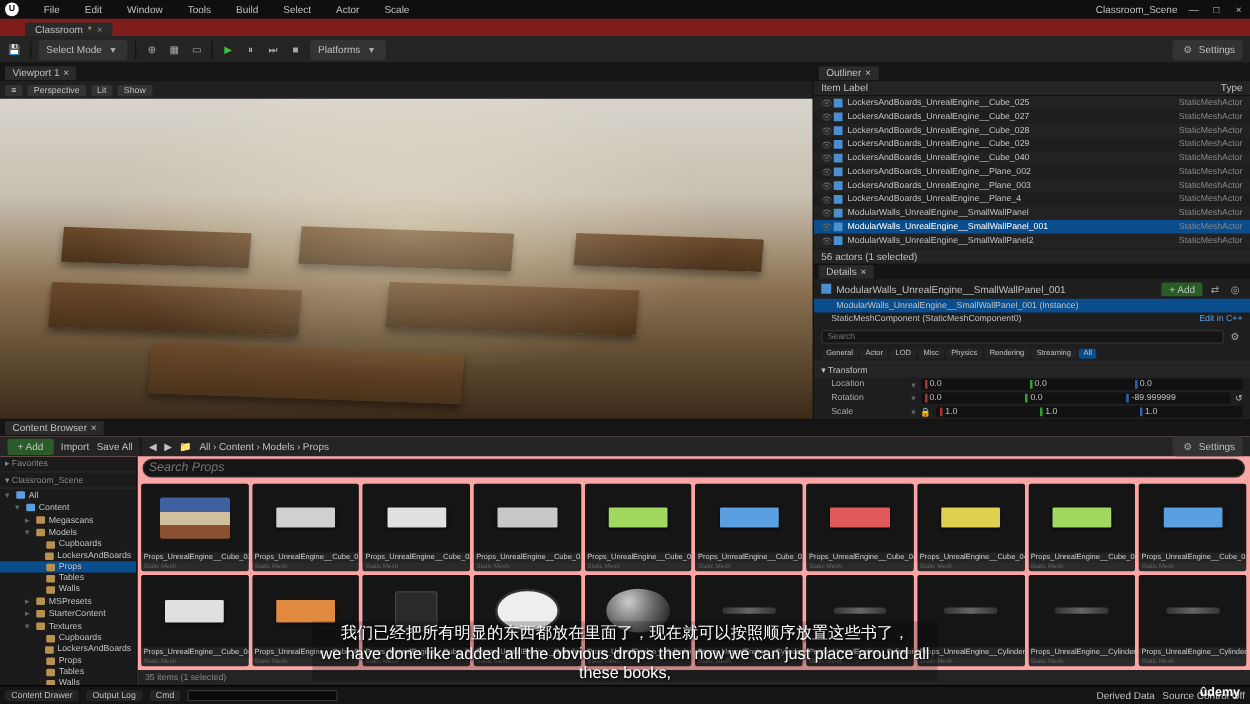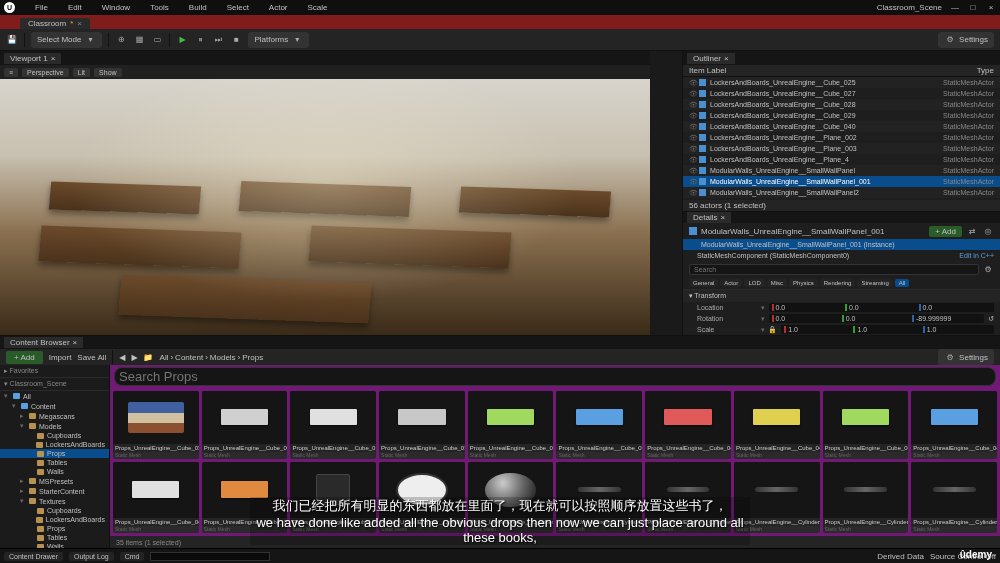--- a/index.html
+++ b/index.html
@@ -25,21 +25,21 @@
 
 .main { display: flex; height: 284px; }
 .viewport-area { width: 650px; display: flex; flex-direction: column; background: #1a1a1a; }
 .vp-tab { height: 14px; background: #151515; display: flex; align-items: center; padding: 0 4px; }
 .vp-toolbar { height: 14px; background: #202020; display: flex; align-items: center; padding: 0 4px; gap: 4px; }
 .vp-pill { background: #333; padding: 1px 5px; border-radius: 2px; cursor: pointer; font-size: 7px; }
 .viewport { flex: 1; background: linear-gradient(180deg, #d8d4cc 0%, #c8c0b0 30%, #8a7050 60%, #3a2a18 100%); position: relative; overflow: hidden; }
 .viewport::after { content:""; position:absolute; inset:0; background: radial-gradient(ellipse at 50% 40%, rgba(255,248,220,0.35), transparent 55%); }
 .desk { position: absolute; background: linear-gradient(180deg, #6b4a2a, #4a321c); transform: skew(-5deg, 2deg); box-shadow: 0 4px 6px rgba(0,0,0,0.4); }
 
-.right-col { flex: 1; display: flex; flex-direction: column; background: #1e1e1e; border-left: 1px solid #111; margin-left: 32px; }
+.right-col { flex: 1; display: flex; flex-direction: column; background: #1e1e1e; border-left: 1px solid #111; }
 .panel-tab { height: 14px; background: #151515; display: flex; align-items: center; padding: 0 4px; }
 .ptab { background: #2a2a2a; padding: 1px 6px; display: flex; gap: 3px; align-items: center; }
 .outliner-head { height: 12px; background: #242424; display: flex; padding: 0 6px; align-items: center; justify-content: space-between; border-bottom: 1px solid #111; }
 .outliner-list { flex: 1; overflow: hidden; background: #1e1e1e; }
 .ol-row { display: flex; padding: 0 6px; height: 11px; align-items: center; font-size: 7px; }
 .ol-row:nth-child(odd) { background: #222; }
 .ol-row.sel { background: #0a4d8c; color: #fff; }
 .ol-row .cube { width: 7px; height: 7px; background: #4a90d0; margin-right: 4px; }
 .ol-row .type { margin-left: auto; color: #888; }
 .ol-foot { height: 11px; background: #242424; padding: 0 6px; display: flex; align-items: center; }
@@ -57,38 +57,38 @@
 .cat.active { background: #0a4d8c; }
 .det-section { border-top: 1px solid #2a2a2a; }
 .det-sec-h { padding: 2px 6px; background: #242424; font-size: 7px; cursor: pointer; }
 .det-row { display: flex; padding: 1px 6px 1px 14px; align-items: center; font-size: 7px; gap: 4px; }
 .det-row .lbl { width: 60px; color: #aaa; }
 .numf { flex: 1; background: #111; padding: 1px 3px; border-radius: 2px; display:flex; gap:1px;}
 .numf span { flex:1; text-align:left; padding-left:2px;}
 .vecx { border-left:2px solid #b03030;} .vecy{border-left:2px solid #30a030;} .vecz{border-left:2px solid #3060b0;}
 .lock { cursor: pointer; }
 
-.cb { height: 213px; background: #701a75; border-top: 1px solid #111; display: flex; flex-direction: column; }
+.cb { height: 213px; background: #fca5a5; border-top: 1px solid #111; display: flex; flex-direction: column; }
 .cb-tabbar { height: 13px; background: #151515; display: flex; align-items: center; padding: 0 4px; }
 .cb-toolbar { height: 16px; background: #242424; display: flex; align-items: center; padding: 0 6px; gap: 6px; }
 .cb-add { background: #2a5c2a; padding: 2px 8px; border-radius: 2px; cursor: pointer; }
 .cb-toolbar .right { margin-left: auto; display: flex; align-items: center; gap: 4px; }
 .breadcrumb { display: flex; gap: 2px; align-items: center; }
 .bc { cursor: pointer; }
 .cb-body { flex: 1; display: flex; overflow: hidden; }
 .cb-tree { width: 110px; background: #1b1b1b; border-right: 1px solid #111; overflow: hidden; display:flex;flex-direction:column;}
 .tree-h { padding: 2px 4px; font-size: 7px; color: #888; border-bottom:1px solid #2a2a2a;}
 .tree-item { padding: 1px 4px; font-size: 7px; display: flex; align-items: center; gap: 3px; cursor: pointer; }
 .tree-item.sel { background: #0a4d8c; }
 .folder { width: 7px; height: 6px; background: #b89050; border-radius: 1px; }
 .folder.open { background: #5aa0e0; }
 .tree-item .arr { width: 6px; color: #666; }
 .cb-grid { flex: 1; display: flex; flex-direction: column; }
 .cb-search { padding: 2px 4px; display: flex; }
-.cb-search input { flex: 1; background: #151515; border: 1px solid #333; color: #aaa; padding: 1px 4px; font-size: 13px; border-radius: 8px; }
+.cb-search input { flex: 1; background: #151515; border: 1px solid #333; color: #aaa; padding: 1px 4px; font-size: 10px; border-radius: 8px; font-style: italic; }
 .grid { flex: 1; display: grid; grid-template-columns: repeat(10, 1fr); gap: 3px; padding: 3px; overflow: hidden; }
 .asset { background: #2a2a2a; border-radius: 2px; display: flex; flex-direction: column; cursor: pointer; overflow: hidden; position: relative; }
 .thumb { flex: 1; background: #151515; display: flex; align-items: center; justify-content: center; position: relative; }
 .thumb .book { width: 55%; height: 30%; border-radius: 1px; box-shadow: 0 1px 2px rgba(0,0,0,.6); }
 .thumb .clock { width: 60%; height: 60%; border-radius: 50%; background: #eee; border: 2px solid #333; position: relative; }
 .thumb .bin { width: 40%; height: 55%; background: #2a2a2a; border-radius: 2px 2px 4px 4px; border:1px solid #444;}
 .thumb .sphere { width: 60%; height: 60%; border-radius: 50%; background: radial-gradient(circle at 35% 30%, #ccc, #666 50%, #111); }
 .thumb .cyl { width: 50%; height: 8%; background: linear-gradient(90deg,#333,#666,#333); border-radius: 3px; }
 .thumb .books { width:65%; height:60%; background:linear-gradient(0deg,#8a5030 33%,#d0c0a0 33% 66%,#4060a0 66%); border-radius:2px;}
 .asset-name { font-size: 6px; padding: 1px 2px; color: #ccc; white-space: nowrap; overflow: hidden; background: #242424; }

